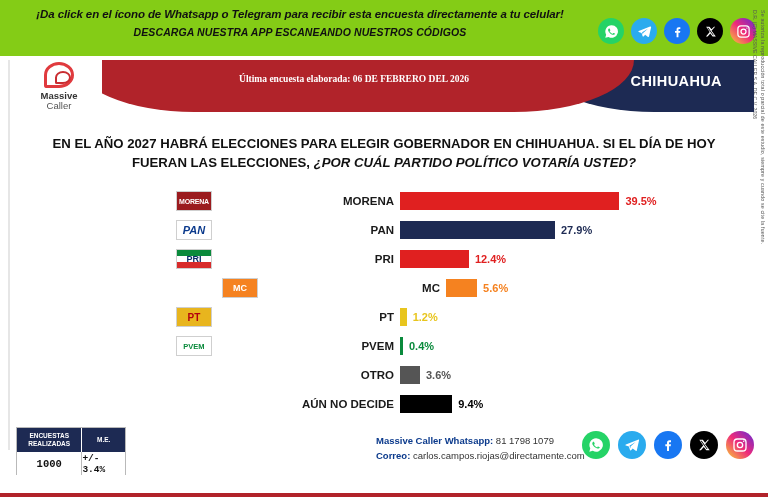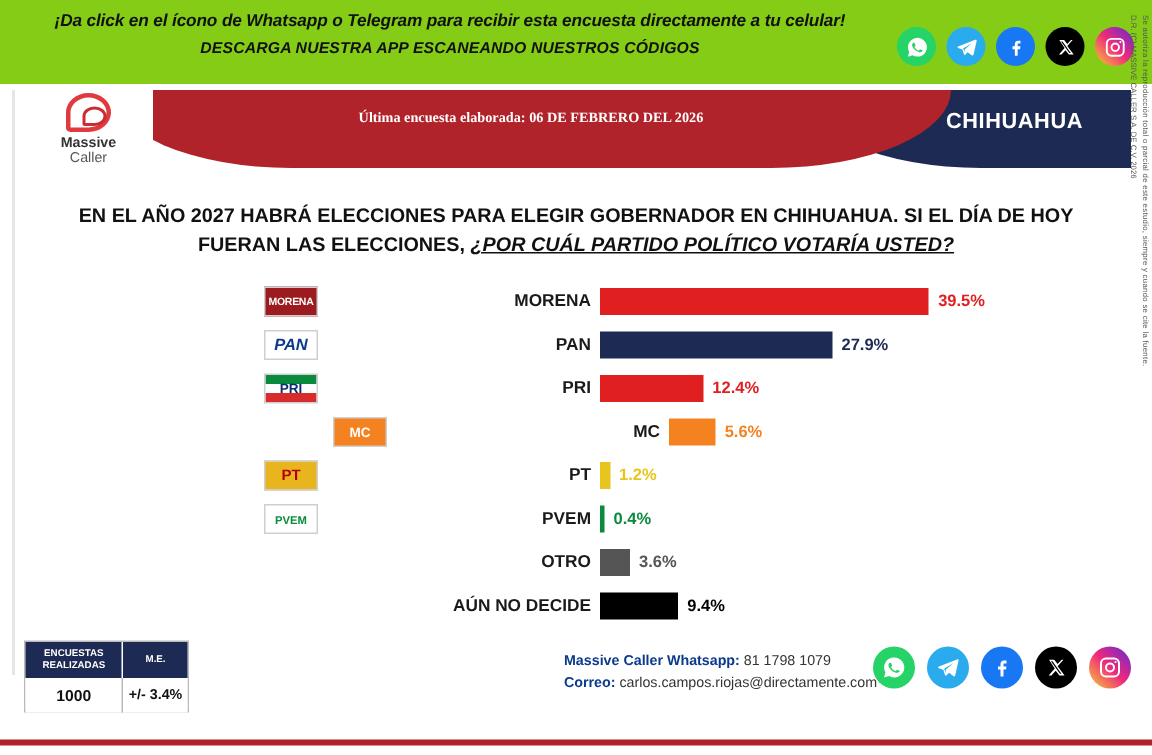--- a/index.html
+++ b/index.html
@@ -114,21 +114,21 @@
     z-index: 5;
   }
 
   
   .question {
     position: absolute; left: 24px; top: 134px;
     width: 720px; text-align: center;
     color: #111; font-size: 13.2px; font-weight: bold;
     line-height: 19px;
   }
-  .question .emph { font-style: italic; text-decoration: underline; }
+  .question .emph { font-style: italic; }
 
   
   .chart {
     position: absolute; left: 0; top: 190px;
     width: 760px; height: 215px;
   }
   .row {
     position: absolute; left: 0;
     height: 22px;
     display: flex; align-items: center;
@@ -201,21 +201,21 @@
   .fbox-head div {
     display: flex; align-items: center; justify-content: center;
     text-align: center;
     font-size: 6.5px; font-weight: bold; line-height: 8px;
   }
   .fbox-h1 { width: 66px; border-right: 1px solid #fff; padding: 0 2px;}
   .fbox-h2 { width: 43px; }
   .fbox-body { display: flex; height: 23px; background: #fff; }
   .fbox-body div {
     display: flex; align-items: center; justify-content: center;
-    font-size: 10.5px; font-weight: bold; color: #111;
+    font-size: 10.5px; font-weight: bold; color: #111; font-family: Liberation Mono, monospace;
   }
   .fbox-b1 { width: 66px; border-right: 1px solid #b9b9b9;}
   .fbox-b2 { width: 43px; font-size: 9.5px !important;}
 
   .fcontact {
     position: absolute; left: 376px; top: 6px;
     font-size: 9.5px; color: #0b3a8c; line-height: 15px;
   }
   .fcontact b { color: #0b3a8c; }
   .fcontact .plain { color: #333; font-weight: normal; }

